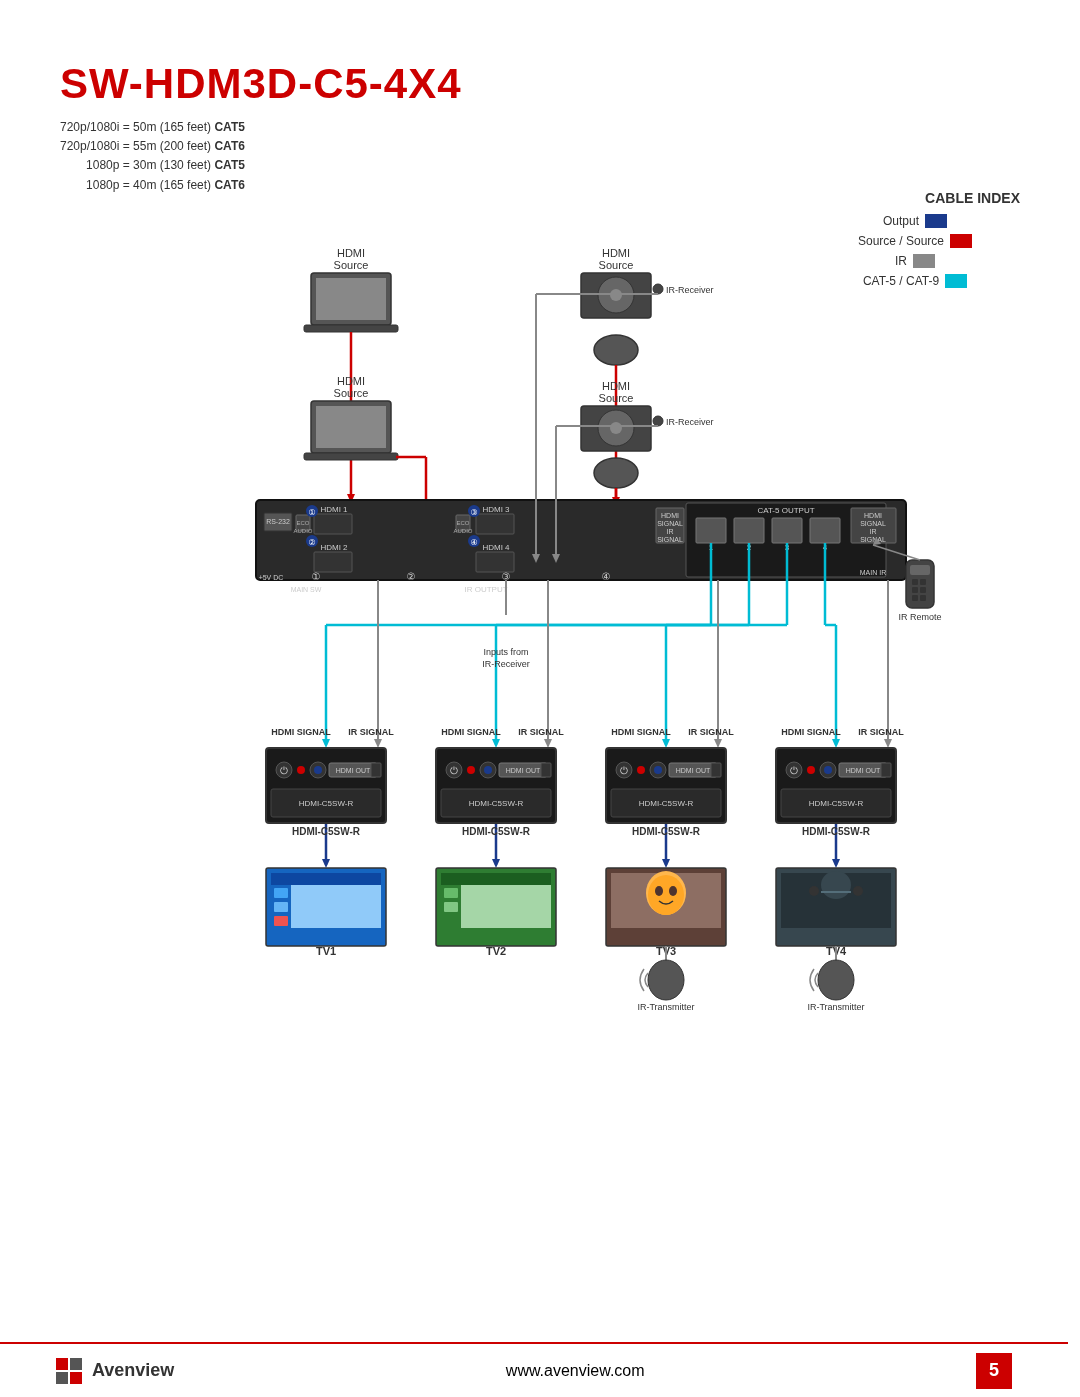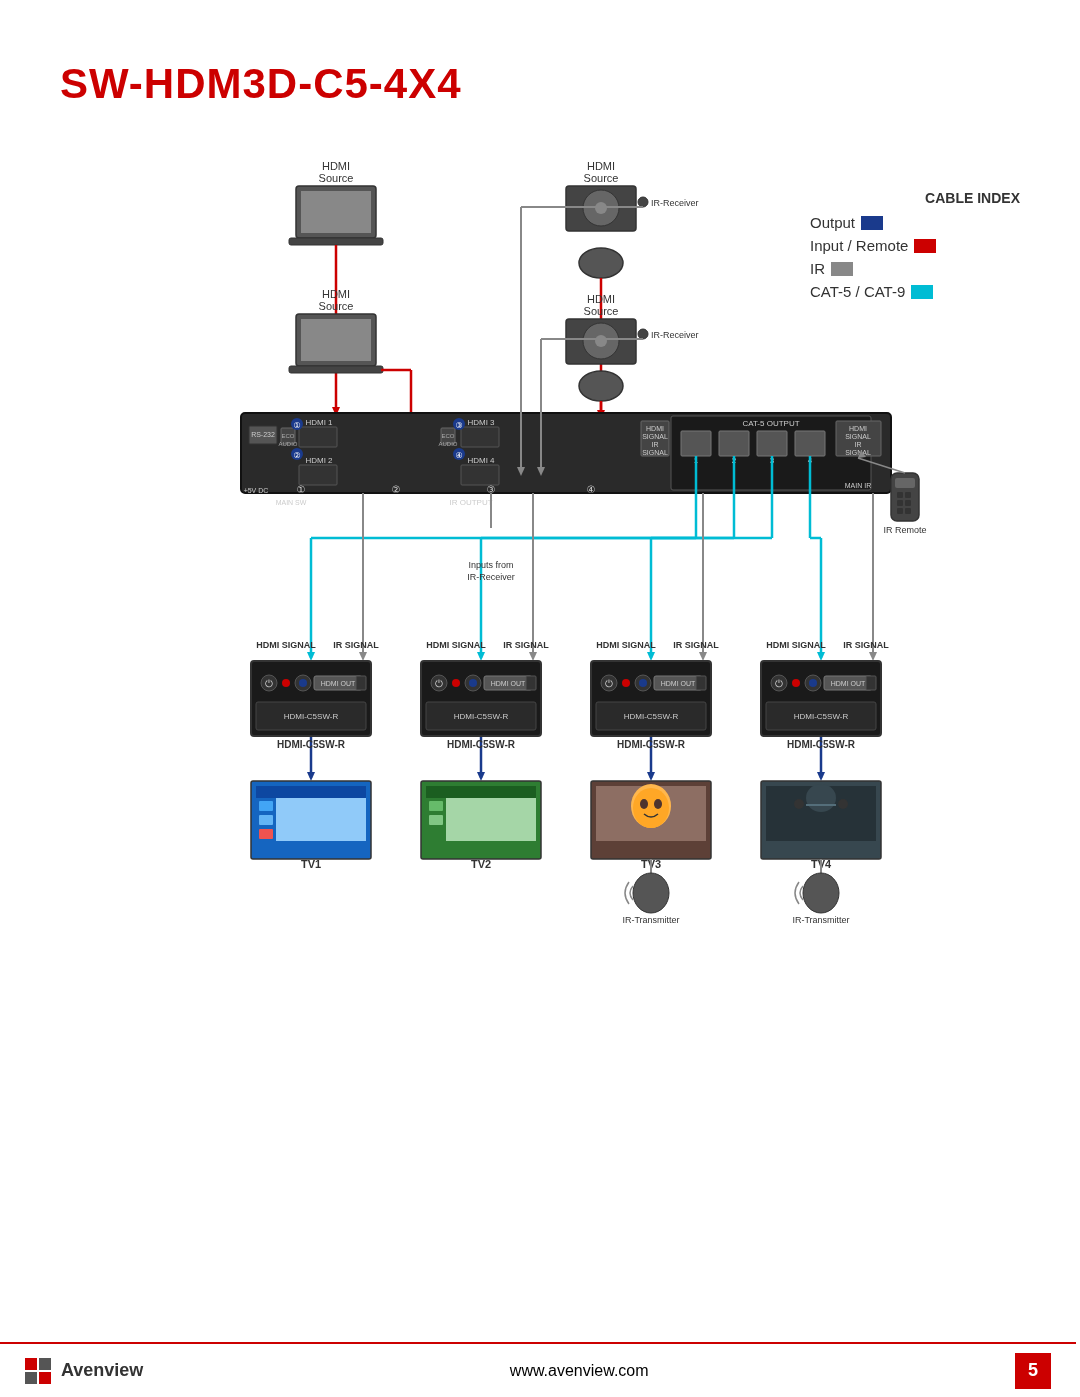--- a/index.html
+++ b/index.html
@@ -55,64 +55,64 @@
     .cable-index-title {
       font-size: 14px;
       font-weight: bold;
       color: #333;
       text-align: right;
       margin-bottom: 8px;
     }
     .cable-index-item {
       display: flex;
       align-items: center;
-      justify-content: flex-start;
+      justify-content: center;
       margin-bottom: 6px;
-      font-size: 15px;
+      font-size: 12px;
       color: #333;
     }
     .cable-index-item .ci-label {
       margin-right: 6px;
     }
     .ci-box {
       width: 22px;
       height: 14px;
       display: inline-block;
     }
     .ci-blue { background: #1a3a8c; }
     .ci-red { background: #cc0000; }
     .ci-gray { background: #888888; }
     .ci-cyan { background: #00bcd4; }
 
     
     .diagram-area {
       position: relative;
       margin: 0 auto;
       width: 900px;
-      left: 51px;
+      left: 66px;
     }
 
     
     .diagram-svg {
       width: 900px;
       height: 900px;
     }
 
     
     .footer {
       position: absolute;
       bottom: 0;
       left: 0;
-      right: 4px;
+      right: 12px;
       height: 55px;
       border-top: 2px solid #cc0000;
       display: flex;
       align-items: center;
       justify-content: space-between;
-      padding: 0 25px;
+      padding: 0 56px;
     }
     .footer-logo {
       display: flex;
       align-items: center;
       gap: 10px;
     }
     .footer-logo-squares {
       display: grid;
       grid-template-columns: 12px 12px;
       grid-template-rows: 12px 12px;
@@ -142,30 +142,36 @@
       font-weight: bold;
     }
   </style>
 </head>
 <body>
 
 <div class="page">
 
   <div class="header">
     <div class="product-title">SW-HDM3D-C5-4X4</div>
+    <div class="specs-block">
+      <div>720p/1080i = 50m (165 feet) <span class="bold">CAT5</span></div>
+      <div>720p/1080i = 55m (200 feet) <span class="bold">CAT6</span></div>
+      <div>1080p = 30m (130 feet) <span class="bold">CAT5</span></div>
+      <div>1080p = 40m (165 feet) <span class="bold">CAT6</span></div>
+    </div>
   </div>
 
   <div class="cable-index">
     <div class="cable-index-title">CABLE INDEX</div>
     <div class="cable-index-item">
       <span class="ci-label">Output</span>
       <span class="ci-box ci-blue"></span>
     </div>
     <div class="cable-index-item">
-      <span class="ci-label">Input / Remote</span>
+      <span class="ci-label">Source / Source</span>
       <span class="ci-box ci-red"></span>
     </div>
     <div class="cable-index-item">
       <span class="ci-label">IR</span>
       <span class="ci-box ci-gray"></span>
     </div>
     <div class="cable-index-item">
       <span class="ci-label">CAT-5 / CAT-9</span>
       <span class="ci-box ci-cyan"></span>
     </div>

